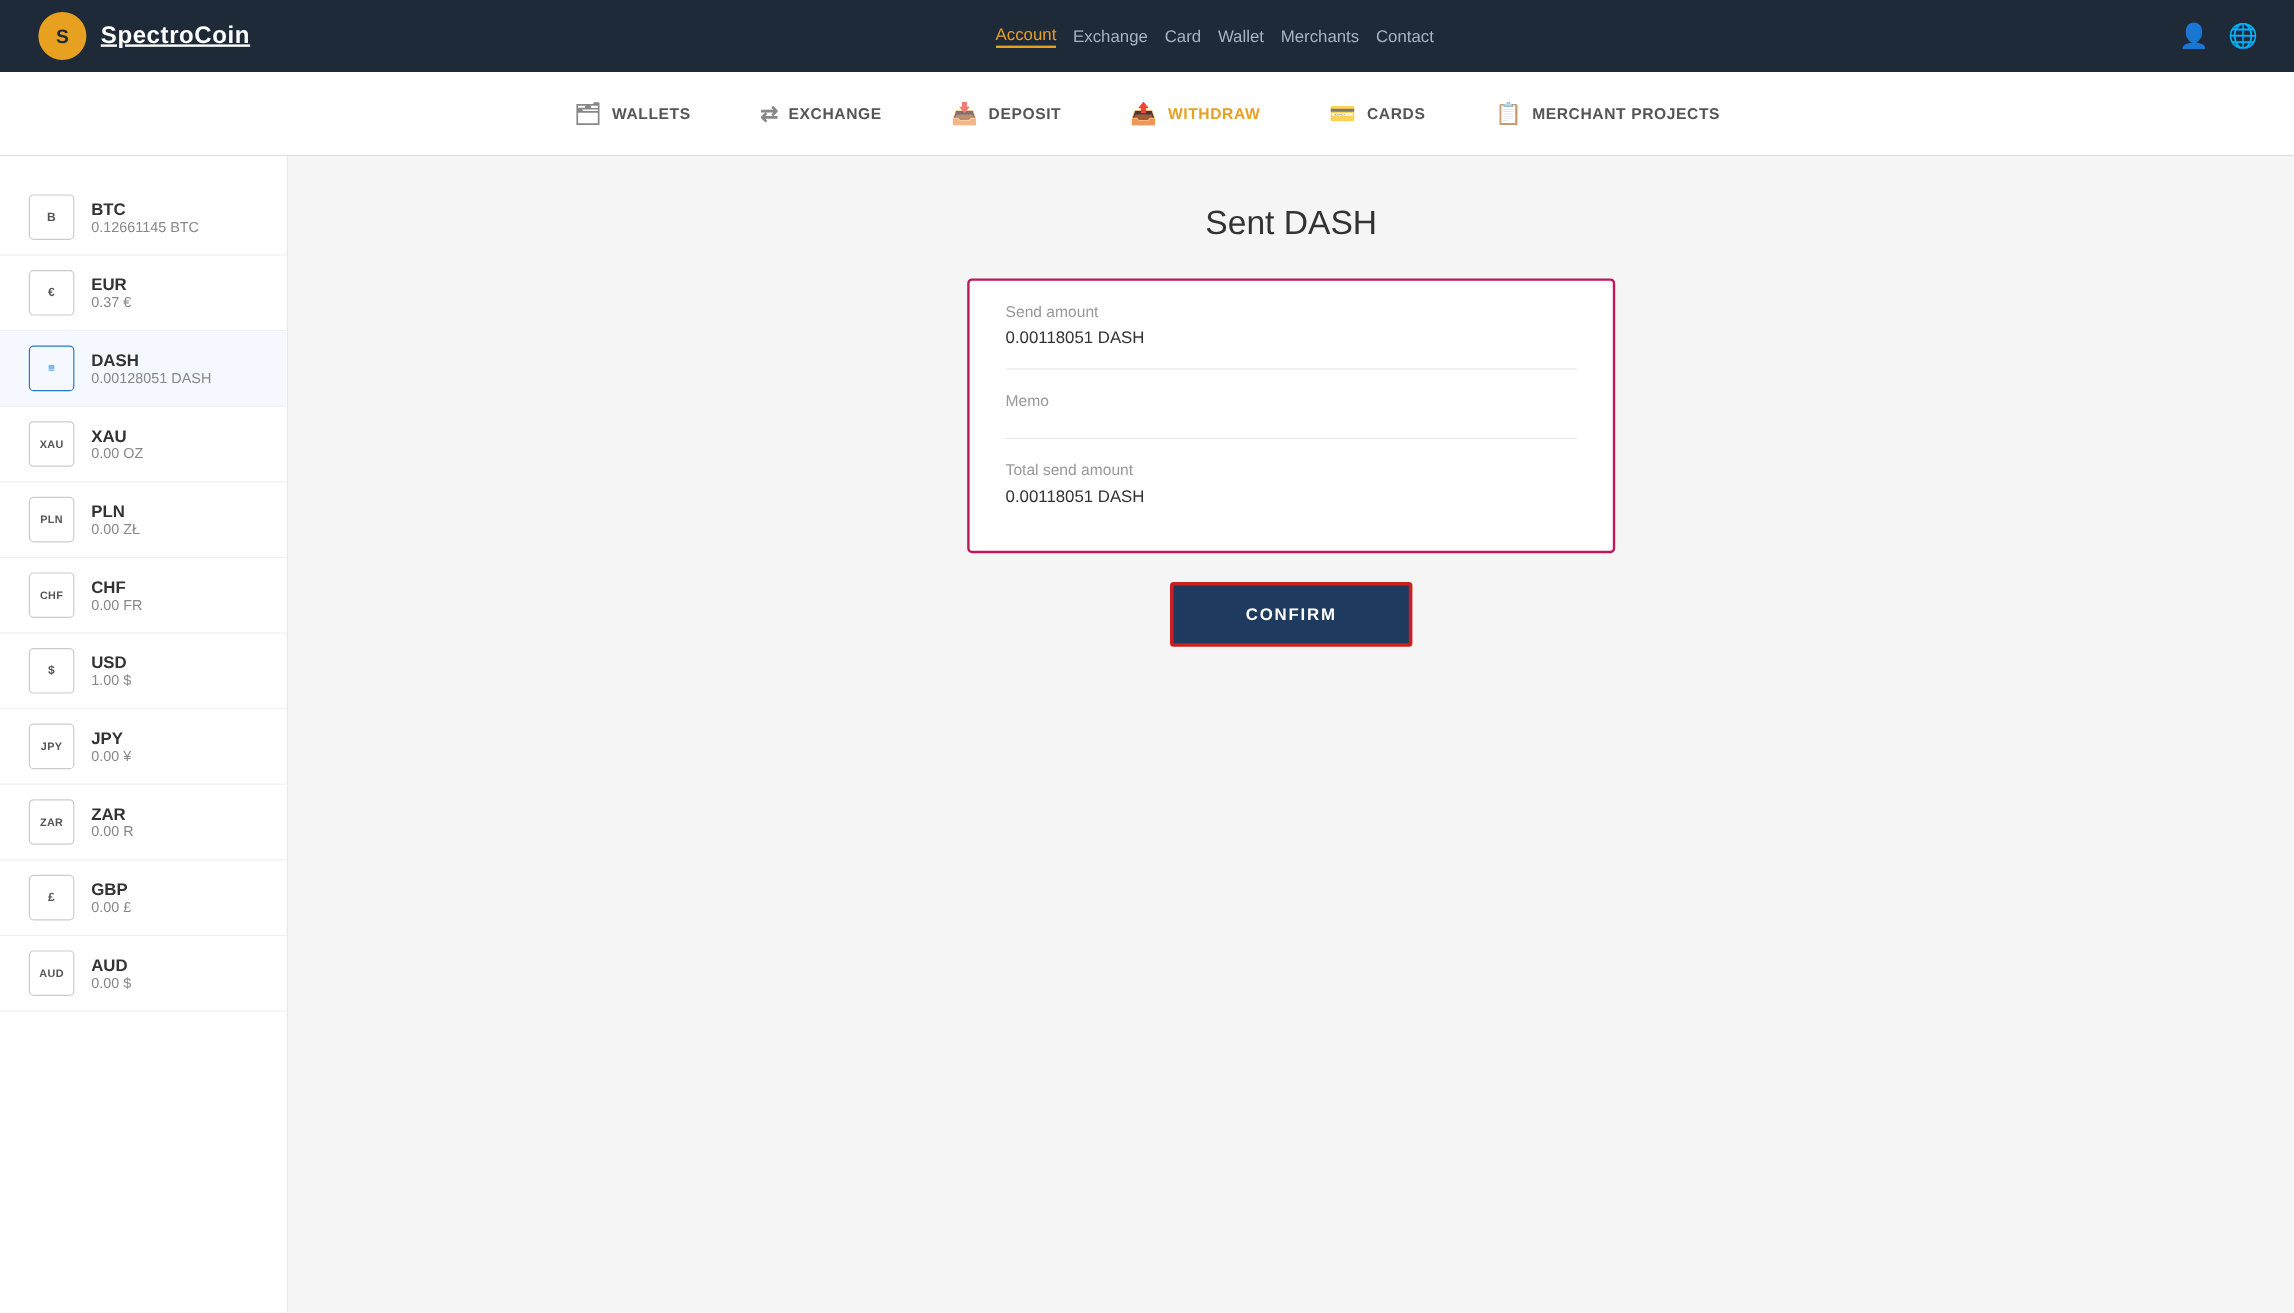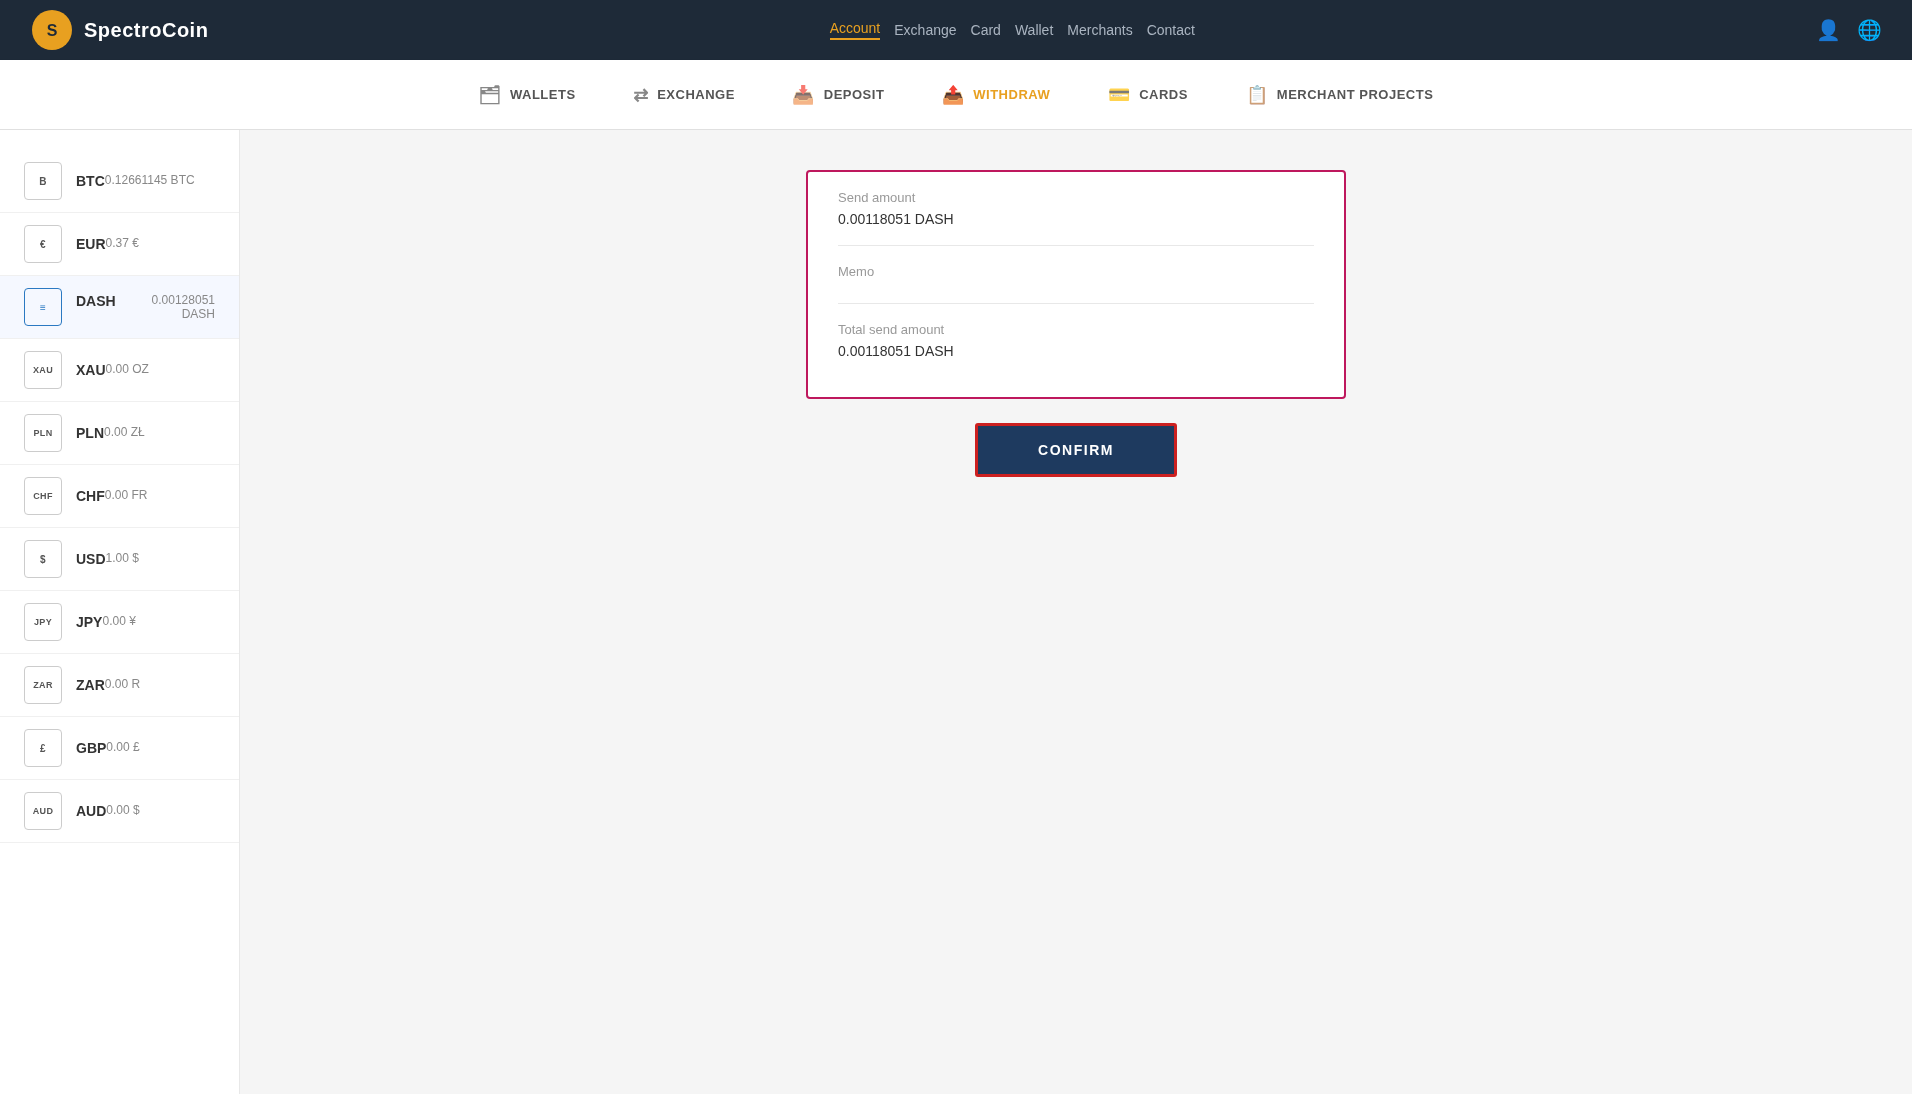--- a/index.html
+++ b/index.html
@@ -21,20 +21,21 @@
     }
     .logo-icon {
       width: 44px;
       height: 44px;
     }
     .logo-text {
       color: #fff;
       font-size: 20px;
       font-weight: 600;
       letter-spacing: 0.5px;
+      text-decoration: underline;
     }
     .nav-links {
       display: flex;
       align-items: center;
       gap: 14px;
     }
     .nav-link {
       color: #aab4c0;
       font-size: 14px;
       cursor: pointer;
@@ -122,21 +123,21 @@
       display: flex;
       align-items: center;
       justify-content: center;
       font-size: 10px;
       color: #555;
       font-weight: 600;
       letter-spacing: 0.3px;
       flex-shrink: 0;
     }
     .wallet-icon.dash { border-color: #2b79c2; color: #2b79c2; }
-    .wallet-info { display: flex; flex-direction: row; text-align: right; }
+    .wallet-info { display: flex; flex-direction: column; }
     .wallet-currency { font-size: 14px; font-weight: 600; color: #333; }
     .wallet-balance { font-size: 12px; color: #888; }
 
     
     .right-panel {
       flex: 1;
       padding: 40px 60px;
       background: #f5f5f5;
     }
 
@@ -329,20 +330,21 @@
     <div class="wallet-item">
       <div class="wallet-icon" style="font-size:9px">AUD</div>
       <div class="wallet-info">
         <span class="wallet-currency">AUD</span>
         <span class="wallet-balance">0.00 $</span>
       </div>
     </div>
   </aside>
 
   <div class="right-panel">
+    <h1 class="page-title">Sent DASH</h1>
 
 
     <div class="confirm-card">
       <div class="confirm-row">
         <div class="confirm-label">Send amount</div>
         <div class="confirm-value">0.00118051 DASH</div>
       </div>
       <div class="confirm-row">
         <div class="confirm-label">Memo</div>
         <div class="confirm-value light"></div>

